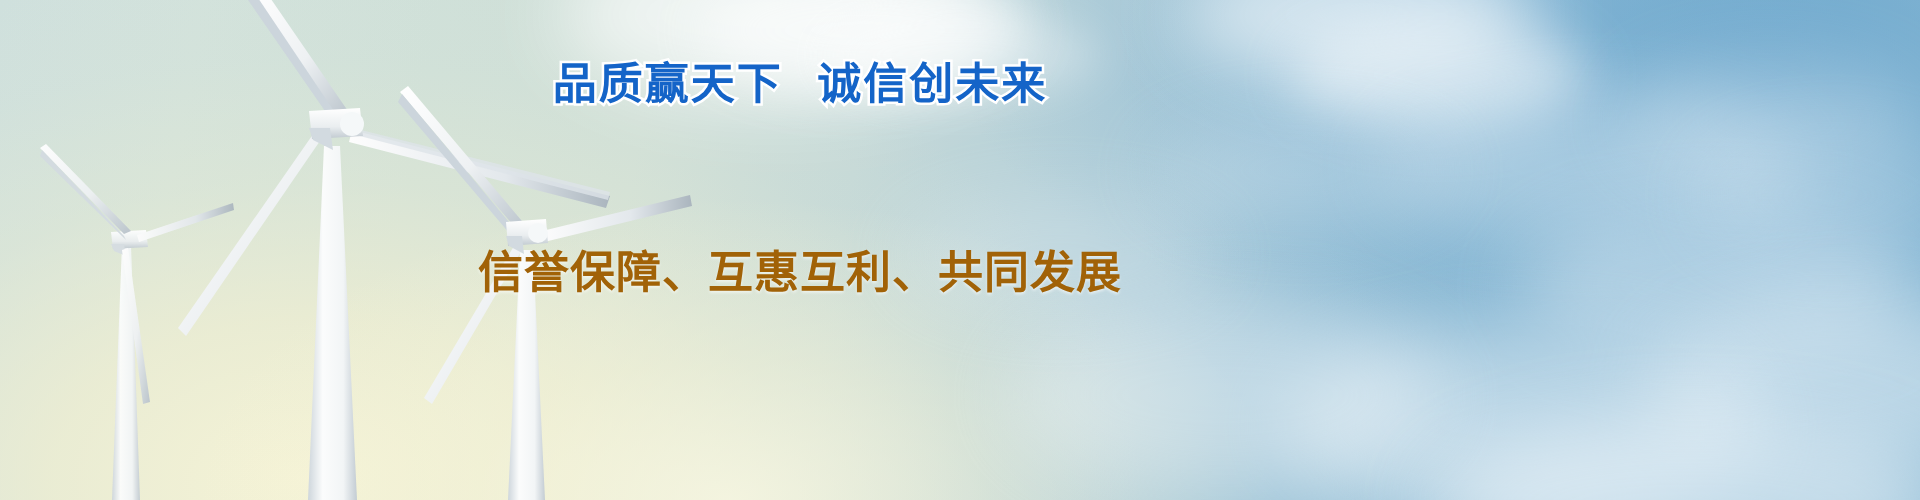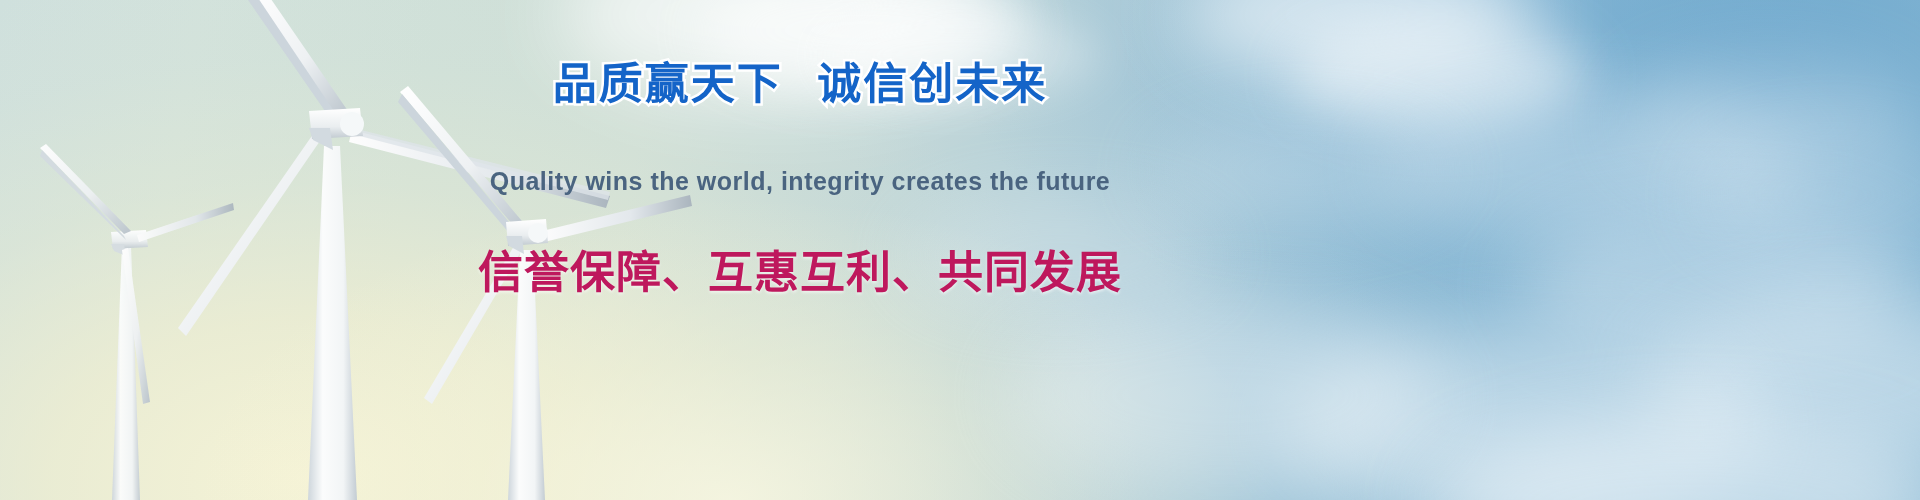--- a/index.html
+++ b/index.html
@@ -143,21 +143,21 @@
   .tagline {
     position: absolute;
     top: 250px;
     left: 0;
     width: 1600px;
     text-align: center;
     font-size: 45px;
     line-height: 1;
     font-weight: bold;
     letter-spacing: 1px;
-    color: #be185d;
+    color: #a16207;
     text-shadow: 0 2px 3px rgba(255,255,255,0.55);
     font-family: "DejaVu Sans", "Liberation Sans", sans-serif;
   }
 </style>
 </head>
 <body>
 
 <div class="banner">
 
   <div class="sky-base"></div>
@@ -252,17 +252,16 @@
       <path d="M 522 250 L 432 404 L 424 398 L 514 246 Z" fill="url(#bladeG)"></path>
 
       <path d="M 506 222 L 546 219 L 548 243 L 508 246 Z" fill="url(#nacelleG)"></path>
       <path d="M 506 236 L 522 236 L 524 254 L 509 246 Z" fill="#d2dae0"></path>
       <circle cx="538" cy="233" r="10" fill="#f5f8f9"></circle>
     </g>
   </svg>
 
   <div class="text-block">
     <div class="headline">品质赢天下  诚信创未来</div>
-    <div class="subtitle">Quality wins the world, integrity creates the future</div>
     <div class="tagline">信誉保障、互惠互利、共同发展</div>
   </div>
 
 </div>
 
 </body></html>

